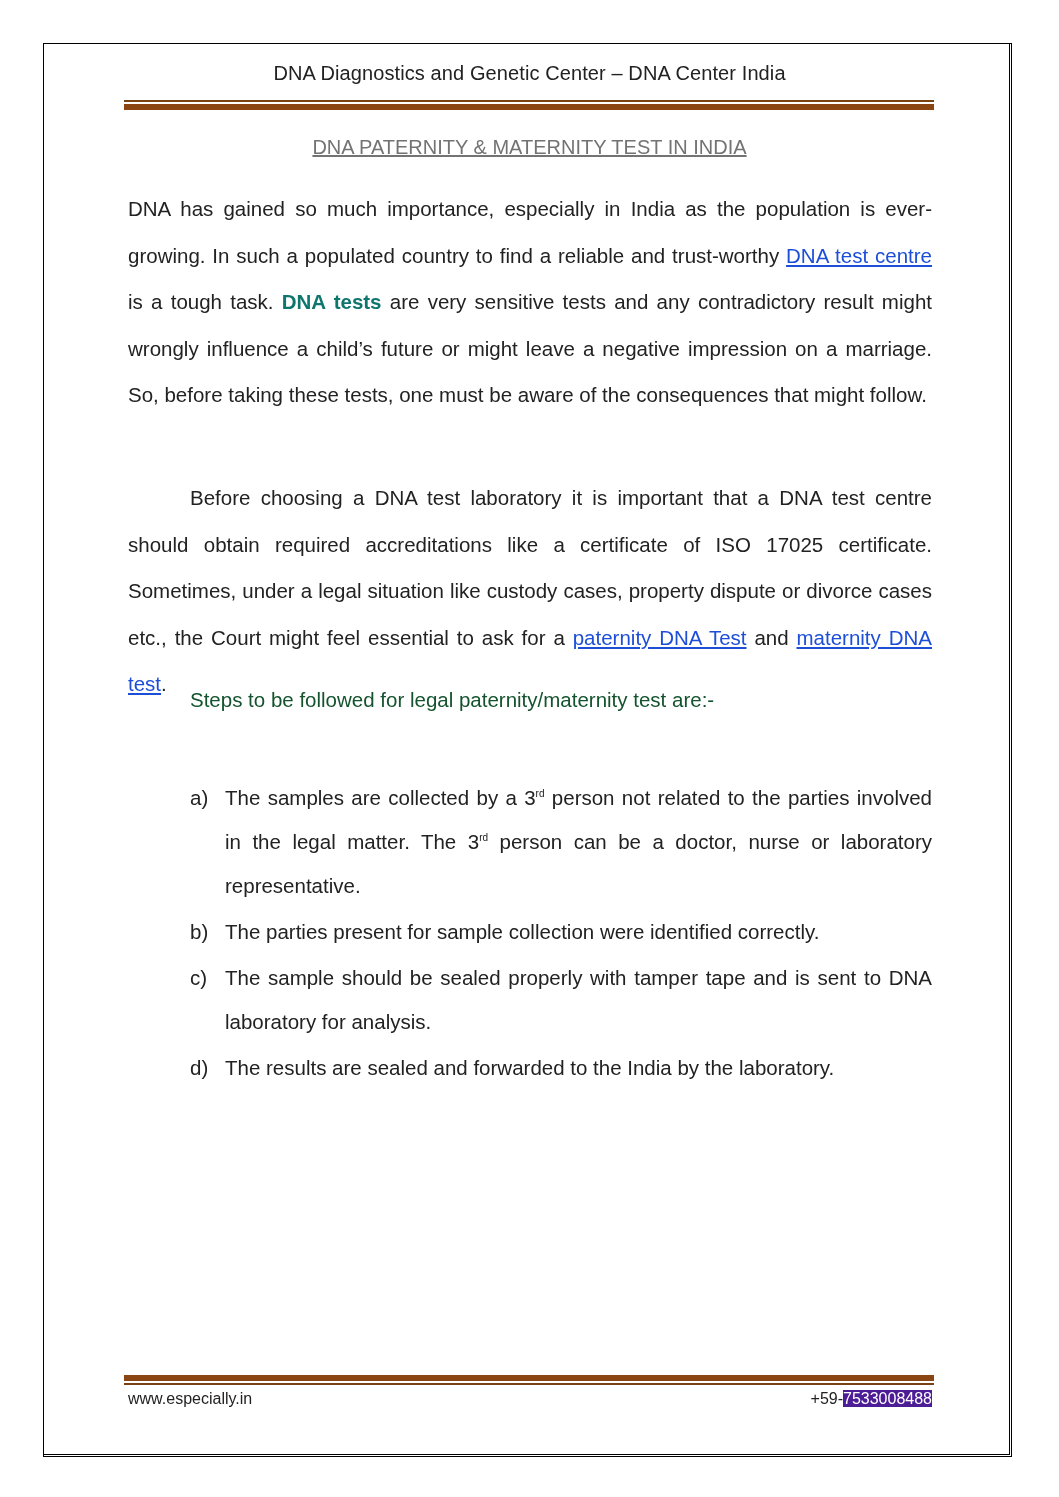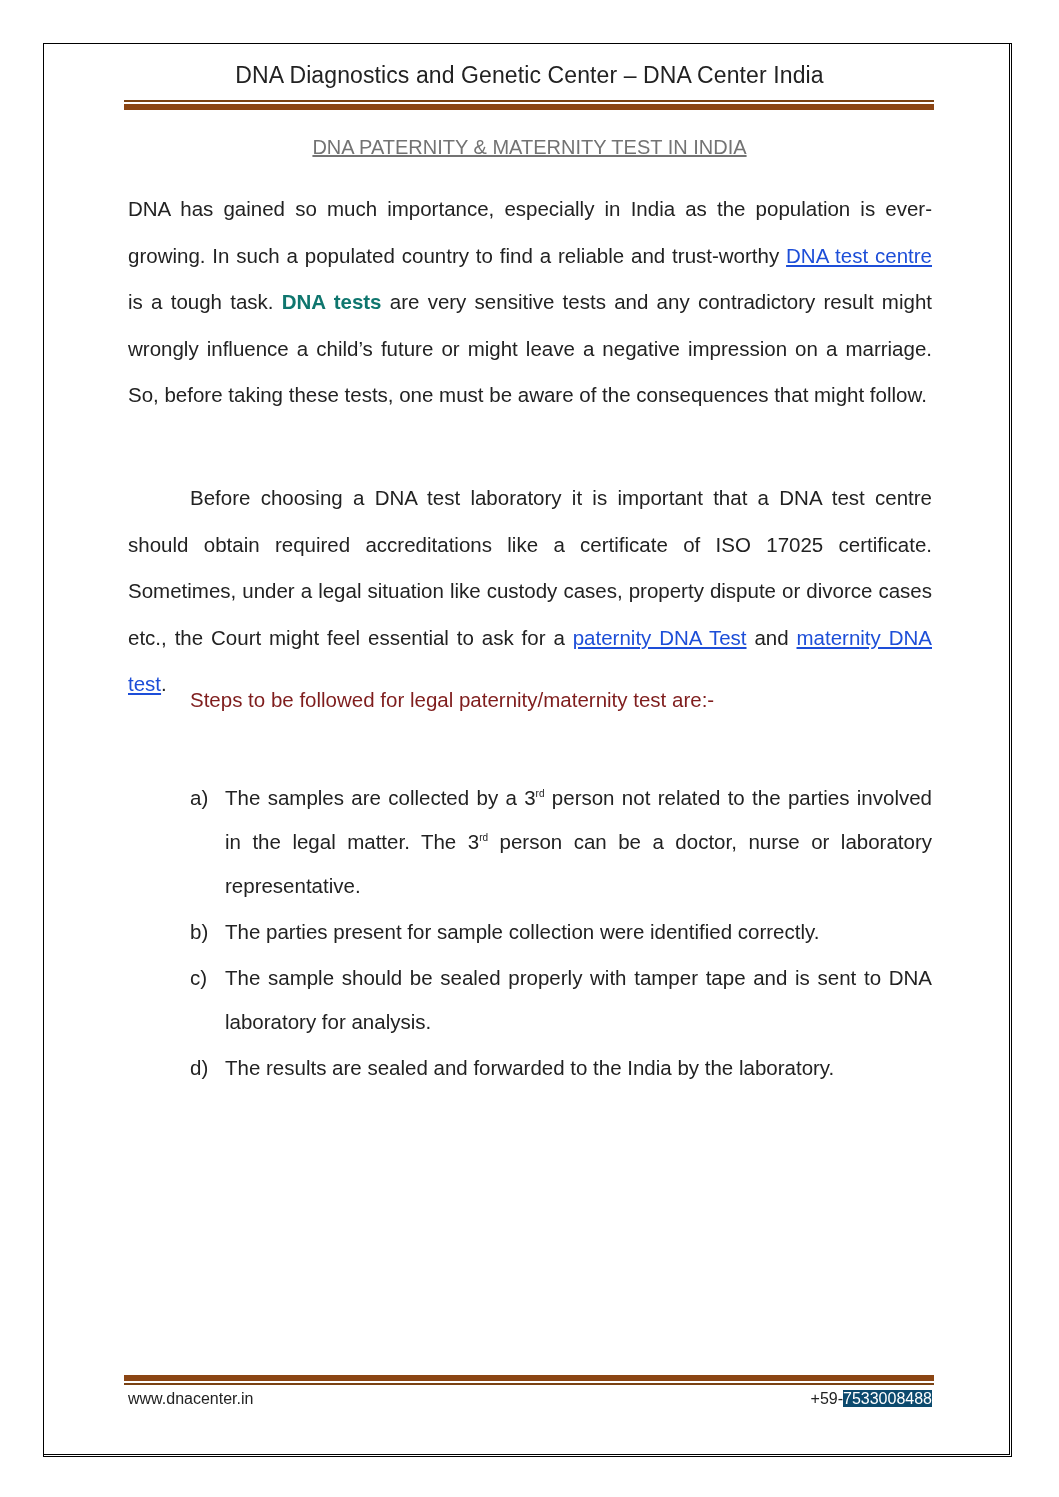--- a/index.html
+++ b/index.html
@@ -2,41 +2,41 @@
 <html><head>
 <meta charset="utf-8">
 <style>
   html, body { margin: 0; padding: 0; background: #ffffff; }
   body { width: 1059px; height: 1497px; position: relative; overflow: hidden;
          font-family: "Liberation Sans", "DejaVu Sans", sans-serif; color: #1a1a1a; }
   .page-border { position: absolute; left: 43px; top: 43px; width: 969px; height: 1414px;
                  border-left: 1.5px solid #000; border-top: 1.5px solid #000;
                  border-right: 3px double #000; border-bottom: 3px double #000; box-sizing: border-box; }
   .header-title { position: absolute; left: 0; width: 1059px; top: 62px; text-align: center;
-                  font-size: 23px; color: #222; letter-spacing: 0.1px; }
+                  font-size: 20px; color: #222; letter-spacing: 0.1px; }
   .rule { position: absolute; left: 124px; width: 810px; }
   .rule .thin { height: 2px; background: #7a4213; }
   .rule .gap { height: 2px; background: #fff; }
   .rule .thick { height: 6px; background: #8b4513; }
   .doc-title { position: absolute; left: 0; width: 1059px; top: 136px; text-align: center;
                font-size: 20px; text-decoration: underline; color: #737373; }
   .para { position: absolute; left: 128px; width: 804px; font-size: 20.5px; line-height: 46.5px;
           text-align: justify; color: #222; }
   .para.indent { text-indent: 62px; }
   a.link { color: #1d4ed8; text-decoration: underline; }
   b.strong { font-weight: bold; color: #0f766e; }
-  .steps-intro { position: absolute; left: 190px; top: 688px; font-size: 20.5px; color: #7f1d1d; }
+  .steps-intro { position: absolute; left: 190px; top: 688px; font-size: 20.5px; color: #14532d; }
   .list { position: absolute; left: 190px; width: 742px; font-size: 20.5px; line-height: 44px; color: #222; }
   .list-item { display: flex; text-align: justify; }
   .list-item .marker { width: 35px; flex: none; }
   .list-item .text { flex: 1; }
   sup { font-size: 10px; line-height: 0; }
   .footer-url { position: absolute; left: 128px; top: 1390px; font-size: 16px; color: #222; }
   .footer-phone { position: absolute; right: 127px; top: 1390px; font-size: 16px; color: #222; }
-  .footer-phone .hl { background: #0c4a6e; color: #fff; margin-top: 40px; }
+  .footer-phone .hl { background: #4c1d95; color: #fff; margin-top: 40px; }
 </style>
 </head>
 <body>
 
 <div class="page-border"></div>
 
 <div class="header-title">DNA Diagnostics and Genetic Center – DNA Center India</div>
 <div class="rule" style="top:100px;">
   <div class="thin"></div>
     <div class="gap"></div>
@@ -73,14 +73,14 @@
     <span class="text">The results are sealed and forwarded to the India by the laboratory.</span>
   </div>
 </div>
 
 <div class="rule" style="top:1375px;">
   <div class="thick"></div>
     <div class="gap"></div>
     <div class="thin"></div>
 </div>
 
-<div class="footer-url">www.dnacenter.in</div>
+<div class="footer-url">www.especially.in</div>
 <div class="footer-phone"><span>+59-</span><span class="hl">7533008488</span></div>
 
 </body></html>

